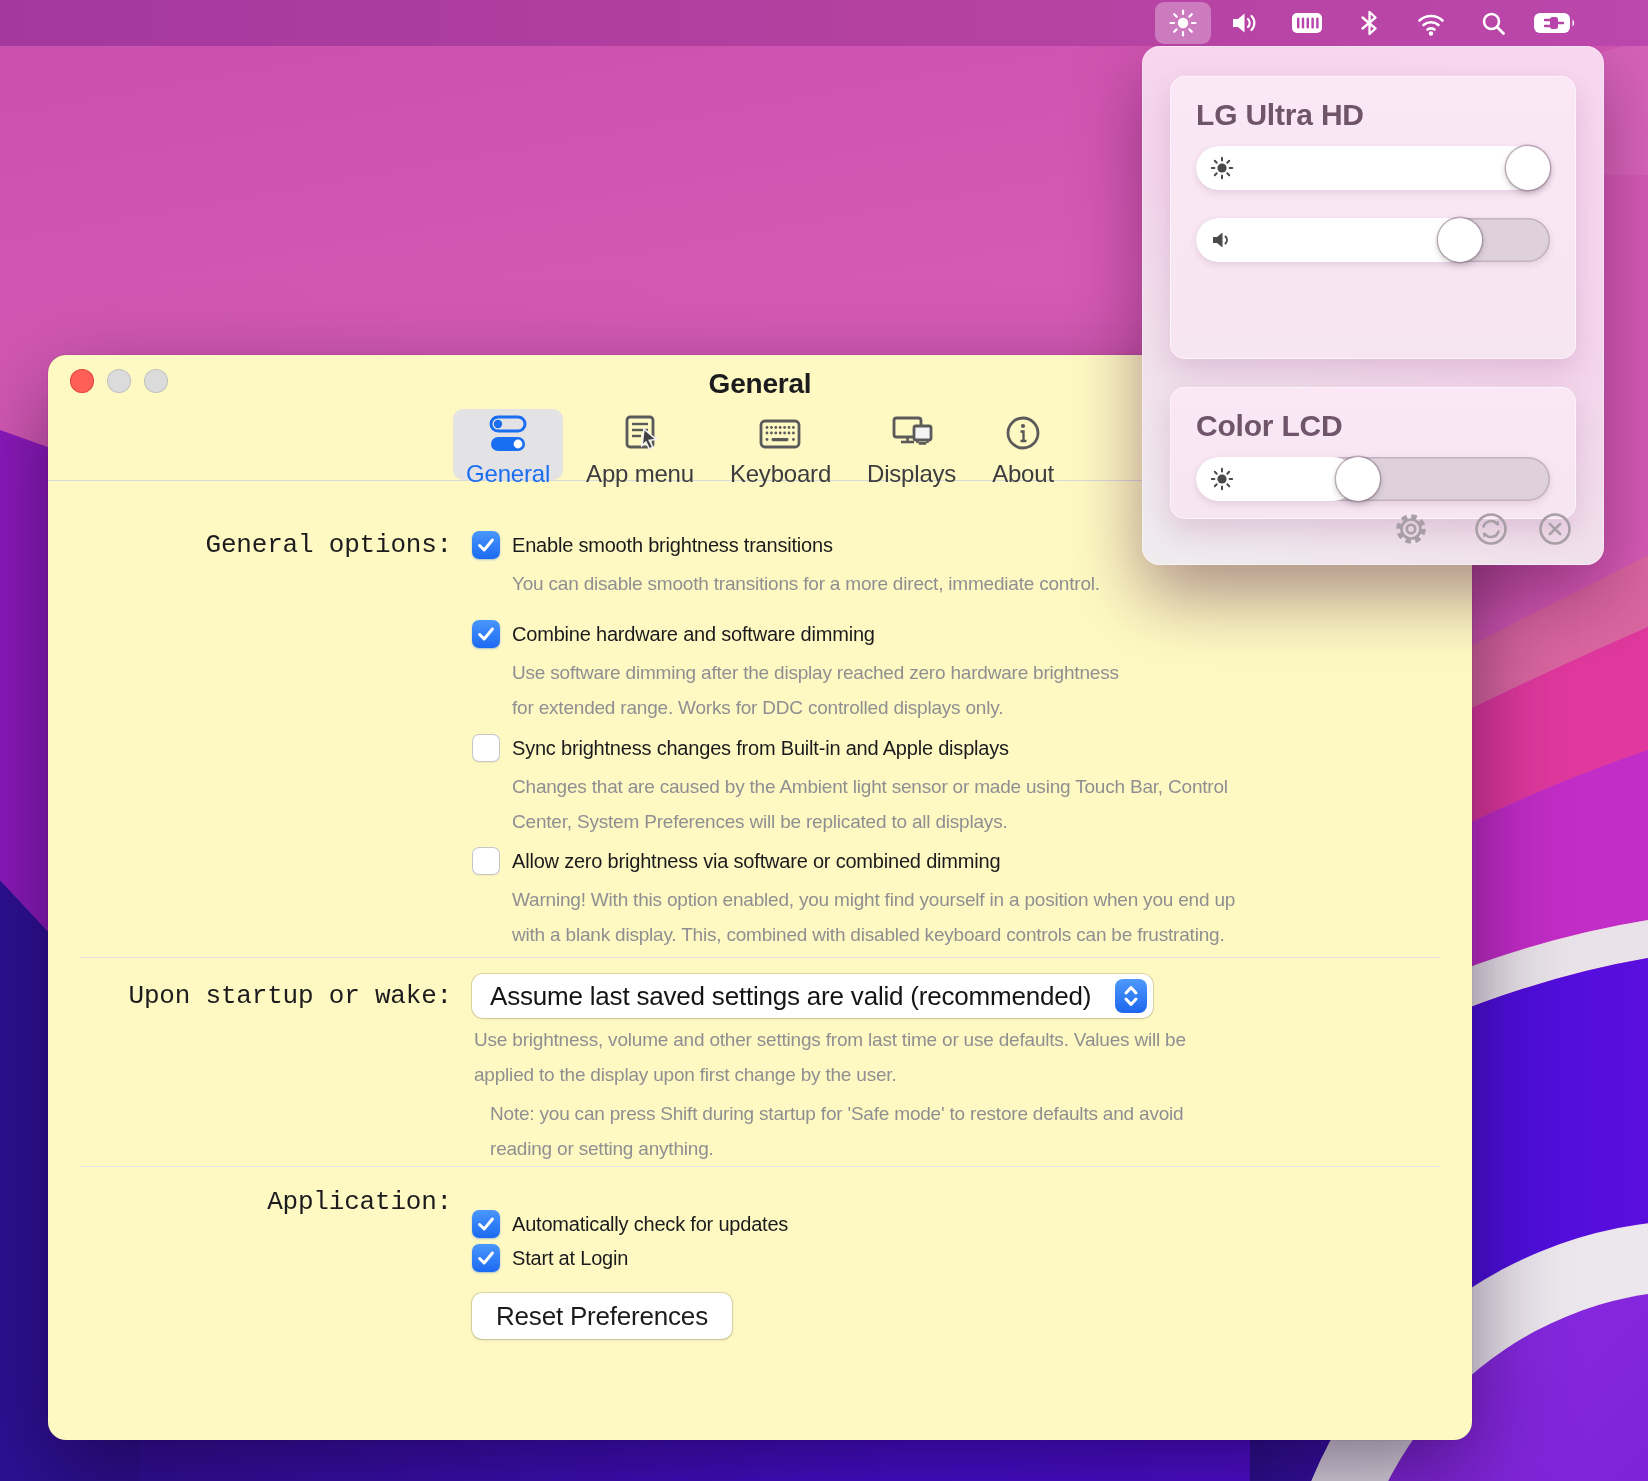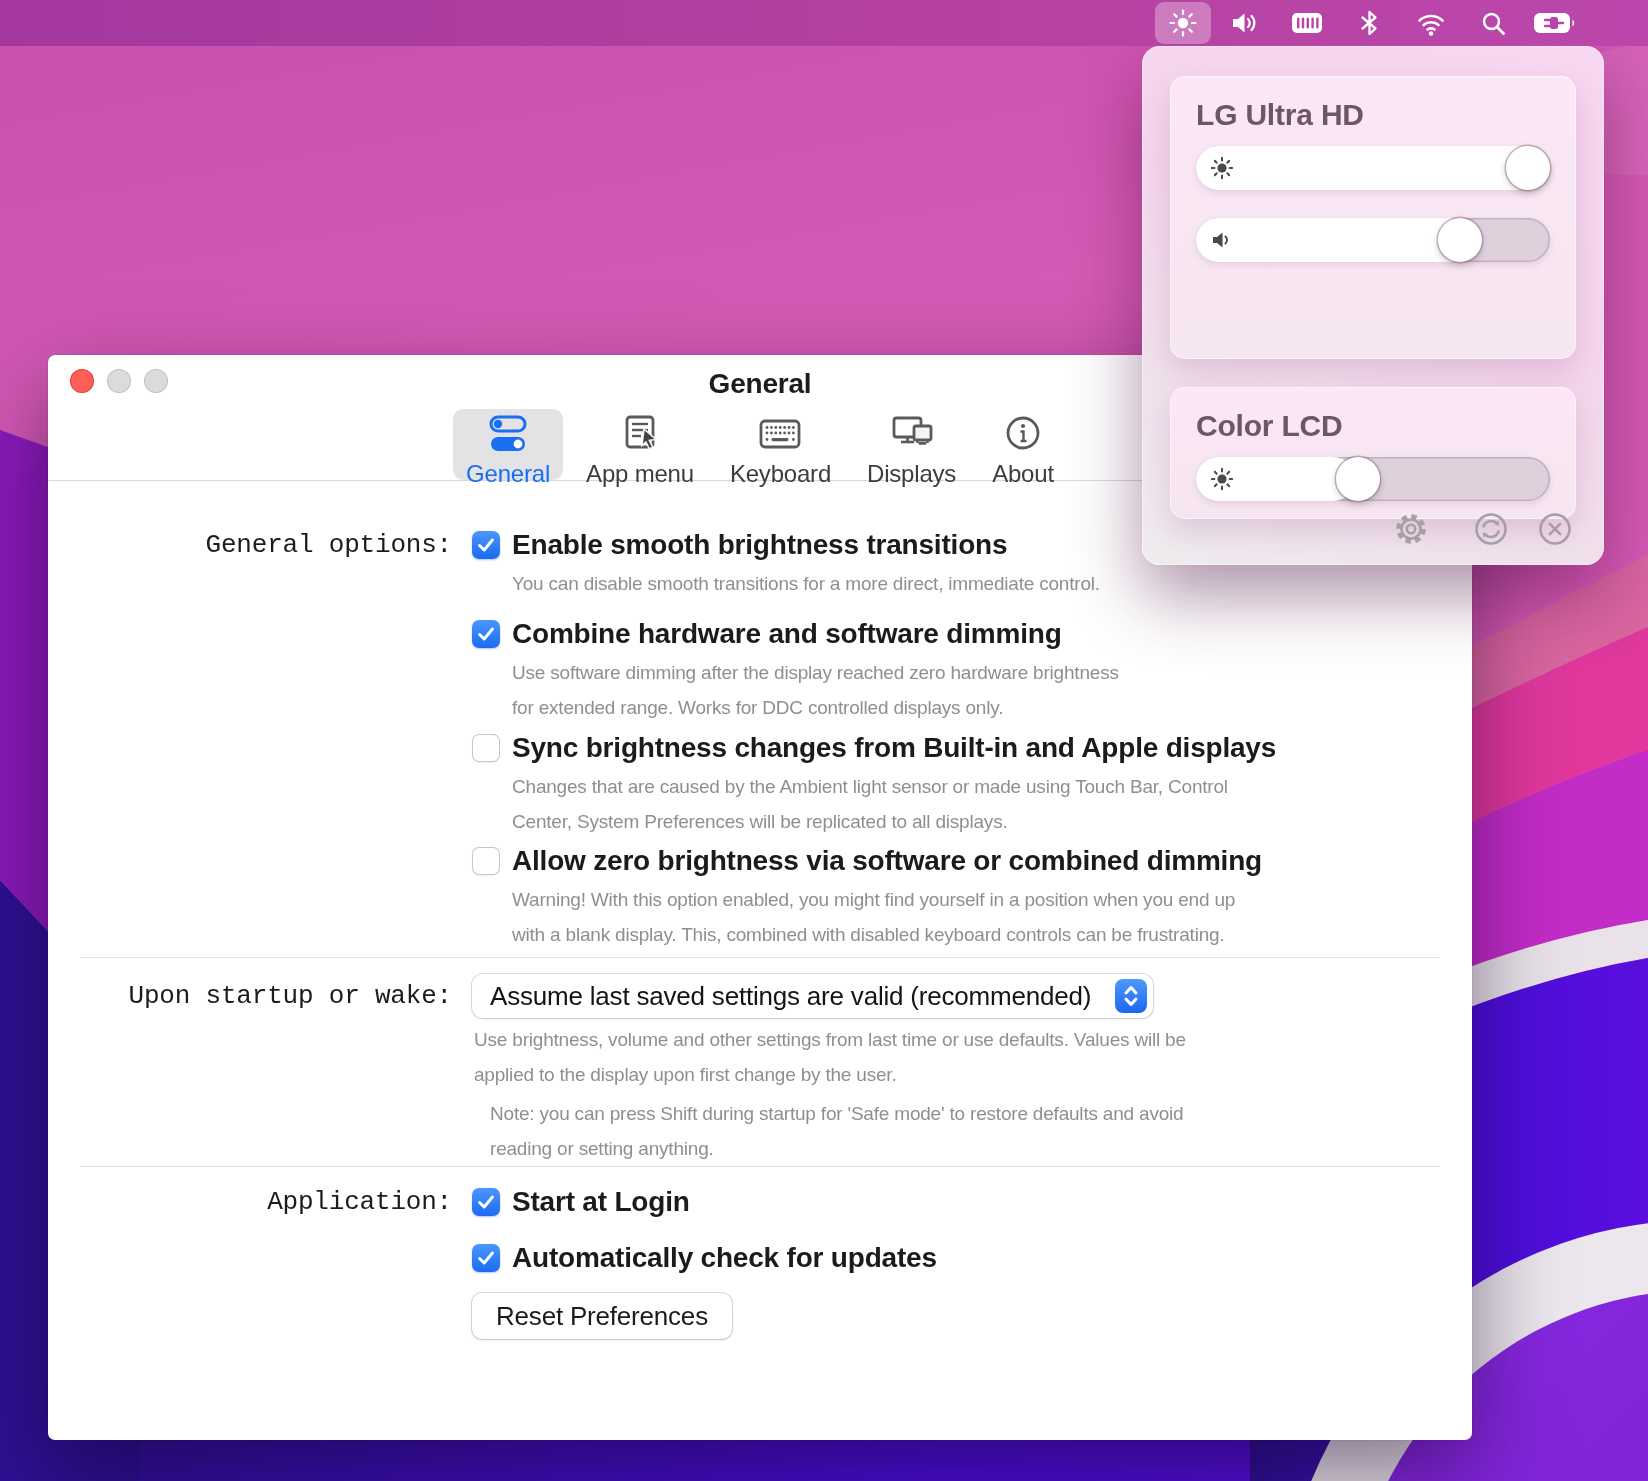--- a/index.html
+++ b/index.html
@@ -13,21 +13,21 @@
   .menubar { position:absolute; left:0; top:0; width:1648px; height:46px;
     background:linear-gradient(90deg,#a4389f,#b4419f 55%,#bc47ac); z-index:40; }
   .mb-icons { position:absolute; right:62px; top:0; height:46px; display:flex; align-items:center; }
   .mb-icon { width:62px; height:46px; display:flex; align-items:center; justify-content:center; position:relative; }
   .mb-icon.selected::before { content:""; position:absolute; left:3px; right:3px; top:2px; bottom:2px;
     background:rgba(255,255,255,.30); border-radius:9px; }
   .mb-icon svg { position:relative; }
 
   
   .window { position:absolute; left:48px; top:355px; width:1424px; height:1085px;
-    background:#ffffff; border-radius:7px; z-index:10;
+    background:#fef9c3; border-radius:18px; z-index:10;
     box-shadow:0 0 1px rgba(0,0,0,.45), 0 35px 90px rgba(20,0,35,.50); }
   .titlebar { position:relative; height:48px; }
   .traffic { position:absolute; left:22px; top:14px; display:flex; gap:13px; }
   .tl { width:24px; height:24px; border-radius:50%; }
   .tl.red  { background:#ff5f57; box-shadow:inset 0 0 0 1px rgba(180,40,30,.45); }
   .tl.gray { background:#dcdbdc; box-shadow:inset 0 0 0 1px rgba(0,0,0,.12); }
   .wtitle { text-align:center; font-size:28px; font-weight:700; color:#1c1c1e; padding-top:13px; }
 
   .toolbar { display:flex; justify-content:center; gap:10px; padding-top:6px; height:77px; }
   .tab { display:flex; flex-direction:column; align-items:center; gap:2px; padding:5px 13px 4px; border-radius:10px; }
@@ -41,21 +41,21 @@
   .row { display:flex; }
   .row-label { width:424px; flex:none; text-align:right; padding-right:20px; font-size:26px; color:#1c1c1e; line-height:34px;font-family:Liberation Mono, monospace; }
   .row-content { flex:1; min-width:0; }
   .cb-row { display:flex; align-items:center; gap:12px; height:34px; }
   .cb { width:28px; height:28px; border-radius:7px; background:#fff; flex:none;
     box-shadow:inset 0 0 0 1px #c6c5c8, 0 1px 1px rgba(0,0,0,.06);
     display:inline-flex; align-items:center; justify-content:center; }
   .cb.checked { background:linear-gradient(#4a97fb,#1b6af2); box-shadow:0 1px 2px rgba(20,90,220,.35); }
   .cb svg { visibility:hidden; }
   .cb.checked svg { visibility:visible; }
-  .cb-label { font-size:28px; color:#1b1b1d; white-space:nowrap;font-weight:bold; }
+  .cb-label { font-size:20px; color:#1b1b1d; white-space:nowrap; }
   .help { margin:4px 0 0 40px; font-size:19px; line-height:35px; color:#8f8f92; white-space:pre-line; }
   .grp-a { margin-bottom:16px; } .grp-b { margin-bottom:6px; } .grp-c { margin-bottom:5px; } .grp-d { margin-bottom:5px; }
   .divider { height:1px; background:#e2e1e3; margin:0 32px; }
   .divider.d1 { margin-bottom:16px; }
   .divider.d2 { margin-bottom:18px; }
   .row.select-row .row-label { padding-top:5px; }
   .select { display:inline-flex; align-items:center; height:44px; background:#fff; border-radius:11px;
     box-shadow:0 0 0 1px rgba(0,0,0,.13), 0 1px 3px rgba(0,0,0,.10); padding:0 6px 0 18px; gap:24px; }
   .sel-text { font-size:26px; color:#141416; white-space:nowrap; }
   .sel-stepper { width:32px; height:34px; border-radius:8px; background:linear-gradient(#4e9afc,#1c66ee);
@@ -361,35 +361,35 @@
           <div class="help" style="margin-left:18px;">Note: you can press Shift during startup for 'Safe mode' to restore defaults and avoid
 reading or setting anything.</div>
         </div>
       </div>
 
       <div class="divider d2"></div>
 
       <div class="row">
         <div class="row-label">Application:</div>
         <div class="row-content">
+          <div class="cb-row app-cb2">
+            <span class="cb checked">
+                <svg width="22" height="22" viewBox="0 0 24 24">
+                  <path d="M5,12.5 L10,17.5 L19,6.5" stroke="#fff" stroke-width="3.2" fill="none" stroke-linecap="round" stroke-linejoin="round"></path>
+                </svg>
+              </span>
+            <span class="cb-label">Automatically check for updates</span>
+          </div>
           <div class="cb-row">
             <span class="cb checked">
                 <svg width="22" height="22" viewBox="0 0 24 24">
                   <path d="M5,12.5 L10,17.5 L19,6.5" stroke="#fff" stroke-width="3.2" fill="none" stroke-linecap="round" stroke-linejoin="round"></path>
                 </svg>
               </span>
             <span class="cb-label">Start at Login</span>
-          </div>
-          <div class="cb-row app-cb2">
-            <span class="cb checked">
-                <svg width="22" height="22" viewBox="0 0 24 24">
-                  <path d="M5,12.5 L10,17.5 L19,6.5" stroke="#fff" stroke-width="3.2" fill="none" stroke-linecap="round" stroke-linejoin="round"></path>
-                </svg>
-              </span>
-            <span class="cb-label">Automatically check for updates</span>
           </div>
           <button class="reset-btn">Reset Preferences</button>
         </div>
       </div>
 
     </div>
   </div>
 
   <div class="popover">
     <div class="pcard card1">

